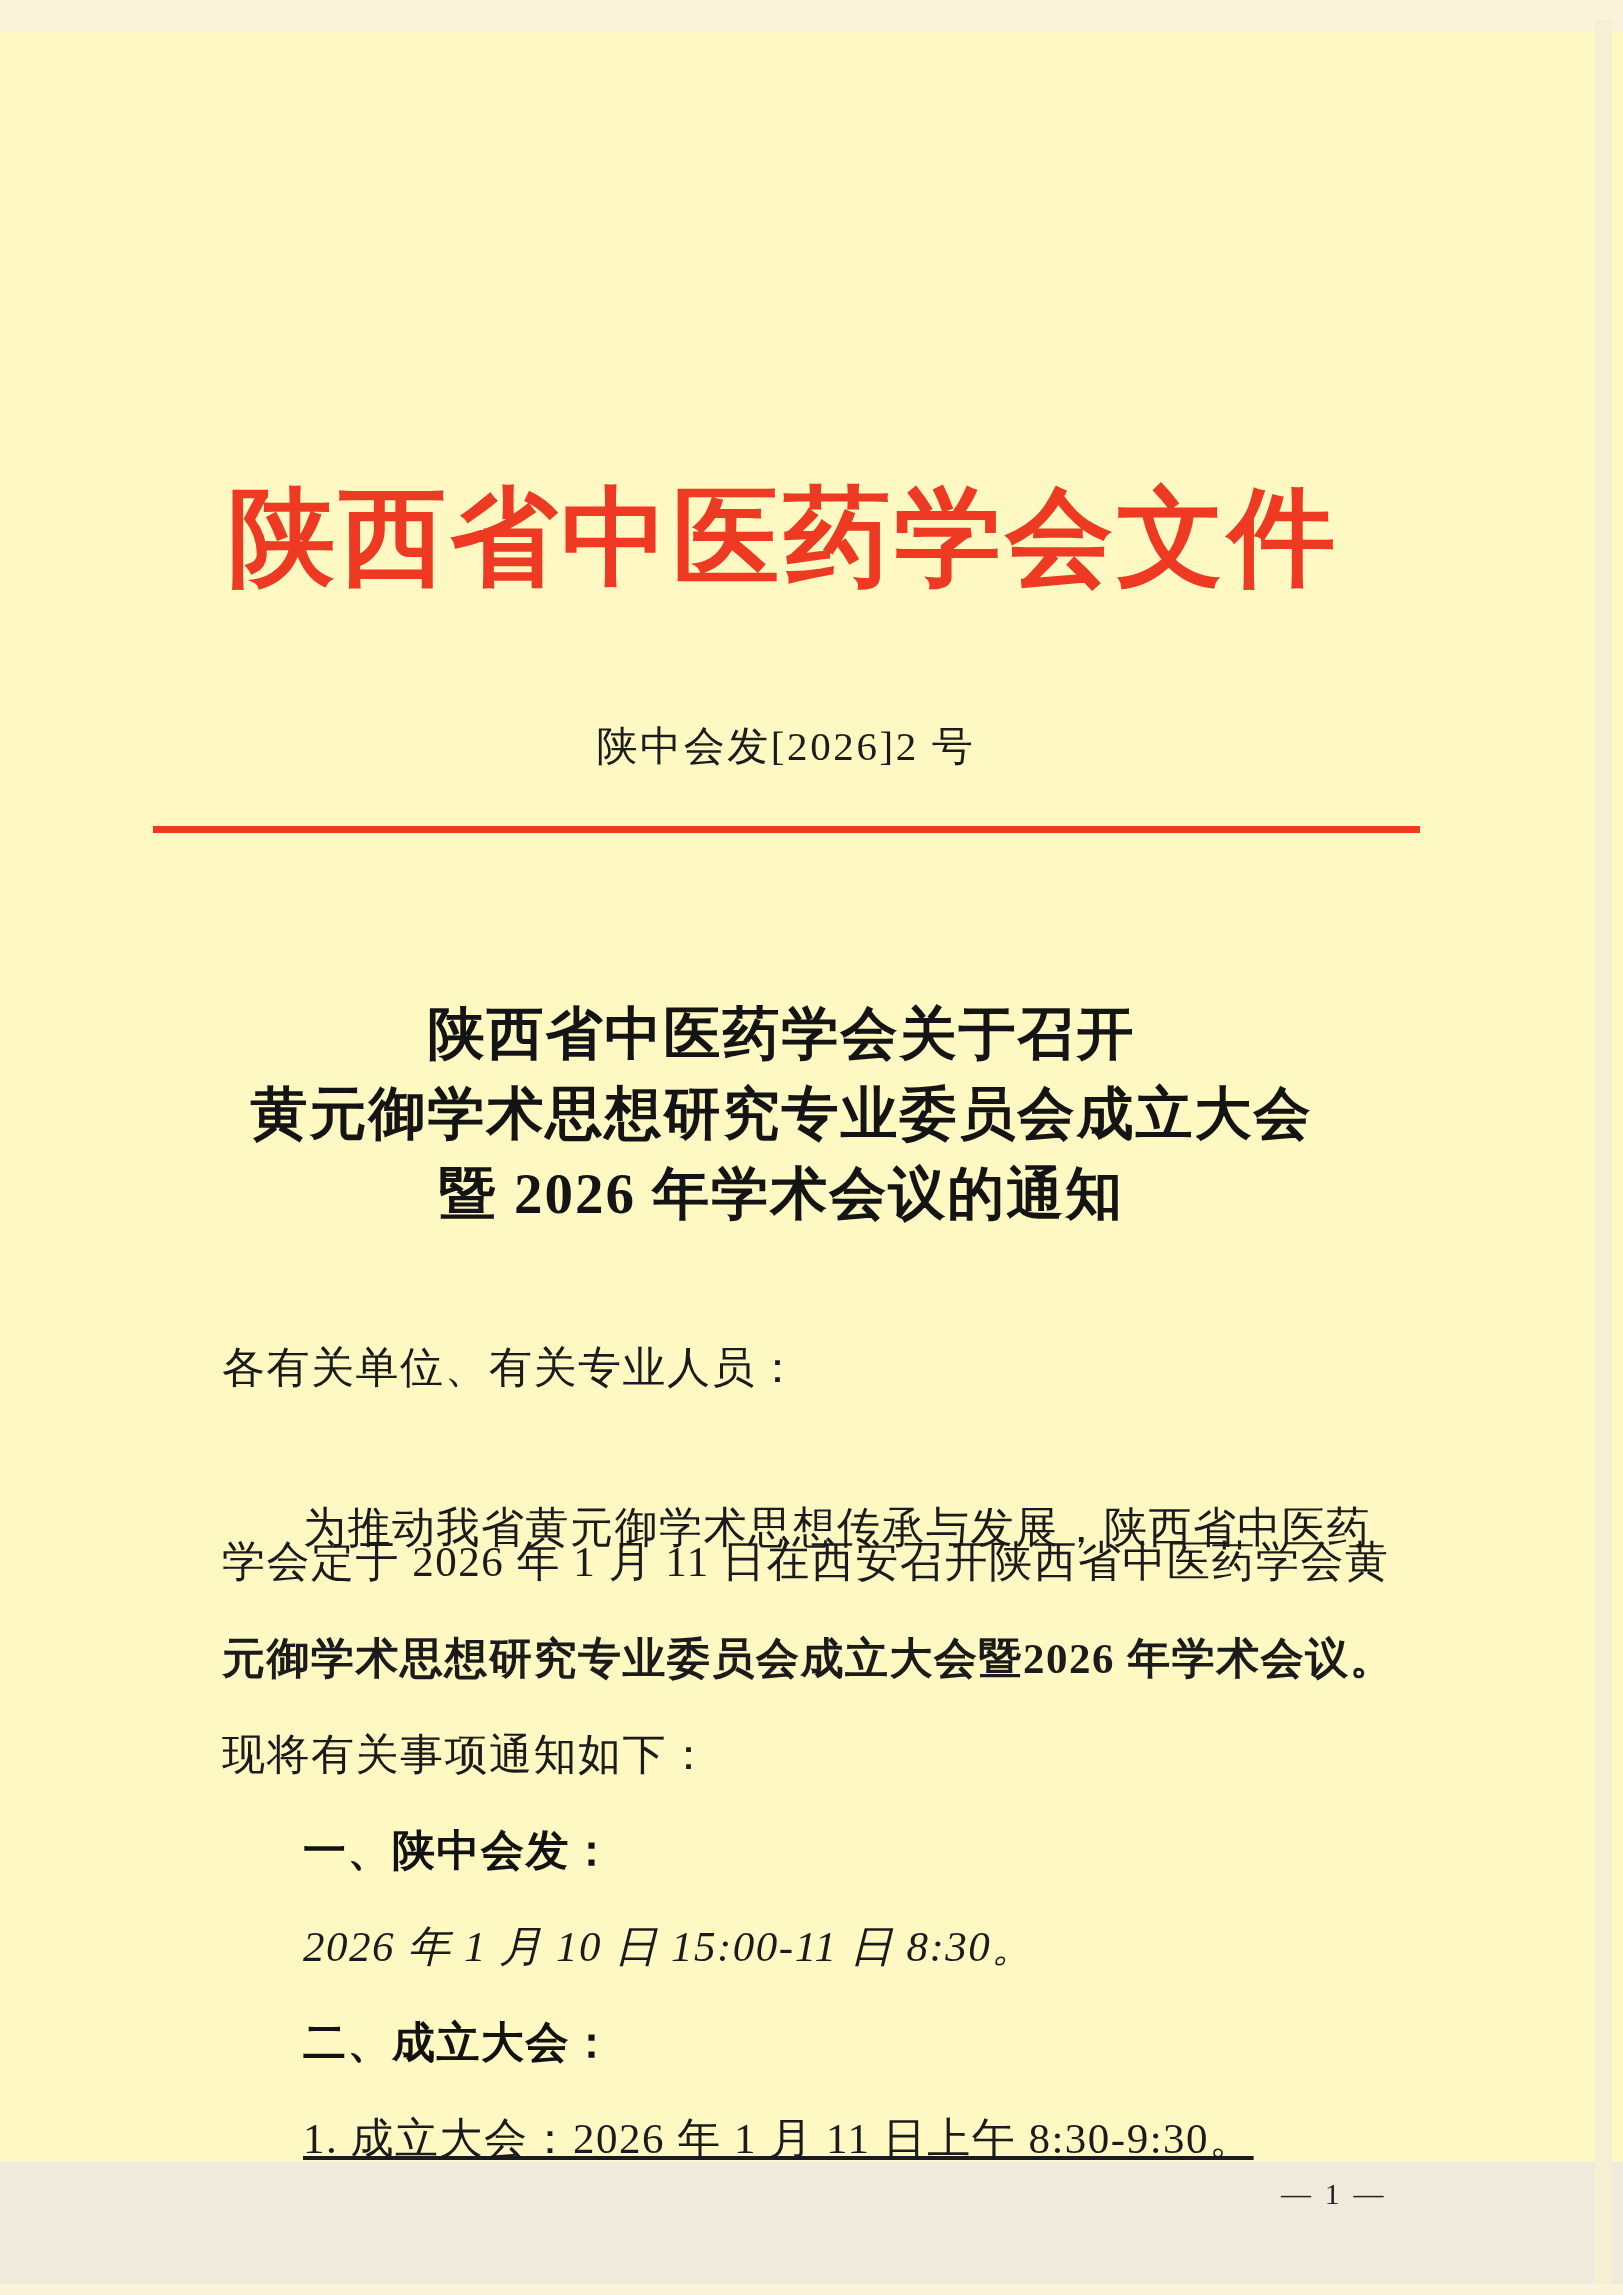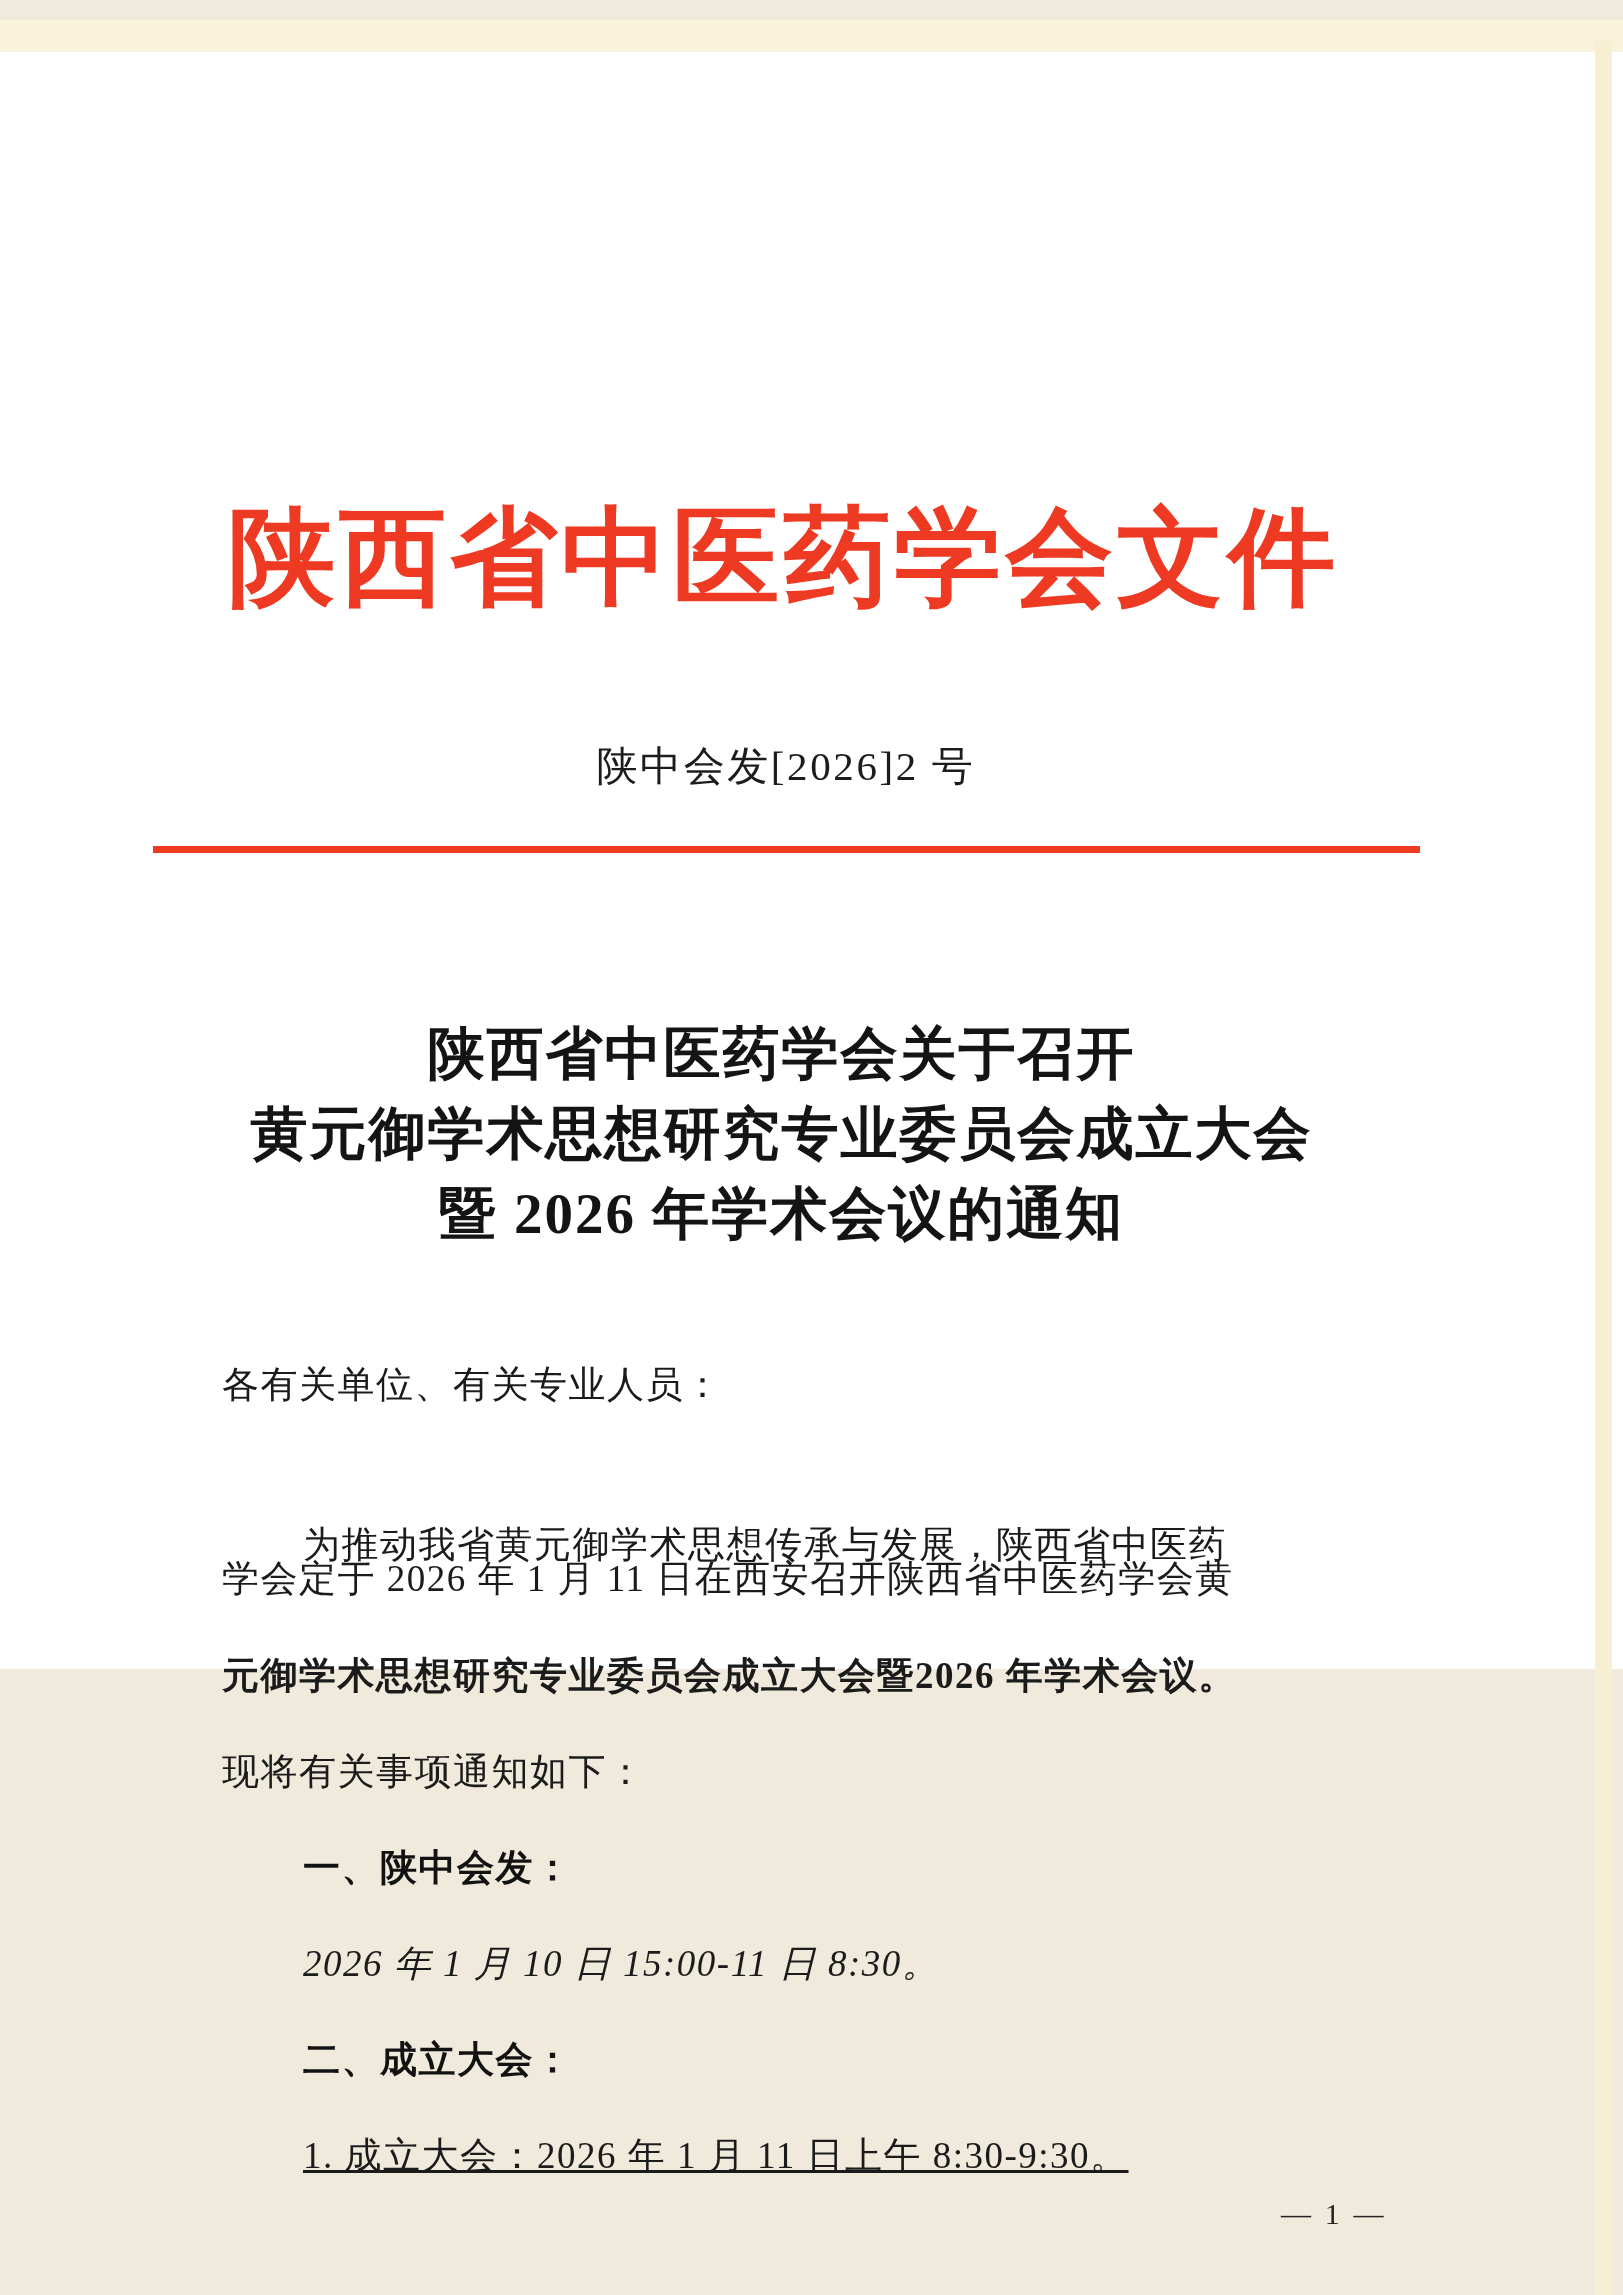--- a/index.html
+++ b/index.html
@@ -5,23 +5,22 @@
   html, body { margin: 0; padding: 0; }
   body {
     width: 1623px; height: 2295px;
     background: #efeadb;
     font-family: "Liberation Serif", "DejaVu Serif", serif;
     position: relative;
     overflow: hidden;
   }
   .page {
     position: absolute; left: 0; top: 0;
-    width: 1623px; height: 1649px;
-    background: #ffffff;
-    margin-top: 20px;
+    width: 1623px; height: 2162px;
+    background: #fef9c3;
   }
   
   .edge-top    { position:absolute; left:0; top:0; width:1623px; height:32px;  background:#f8f3da; }
   .edge-right  { position:absolute; left:1595px; top:20.4px; width:17.4px; height:2275px; background:#f6efd2; }
   .edge-bottom { position:absolute; left:0; top:2284px; width:1623px; height:11.2px; background:#f8f3da; }
 
   .org-title {
     position: absolute; left: 0; top: 481px; width: 1623px;
     text-align: center;
     transform: translateX(-28px);
@@ -50,21 +49,21 @@
     text-align: center;
     transform: translateX(-30px);
     font-size: 57px; font-weight: bold;
     color: #141414;
     line-height: 80px;
     letter-spacing: 2px;
     white-space: nowrap;
   }
   .bodyline {
     position: absolute;
-    font-size: 37px; color: #1b1b1b;
+    font-size: 43px; color: #1b1b1b;
     letter-spacing: 1.5px;
     line-height: 1;
     white-space: nowrap;
   }
   .bodyline.bold { font-weight: bold; color: #121212; }
   .page-number {
     position: absolute; left: 1281px; top: 2179px;
     font-size: 30px; color: #222;
     letter-spacing: 3.1px;
     line-height: 1;

